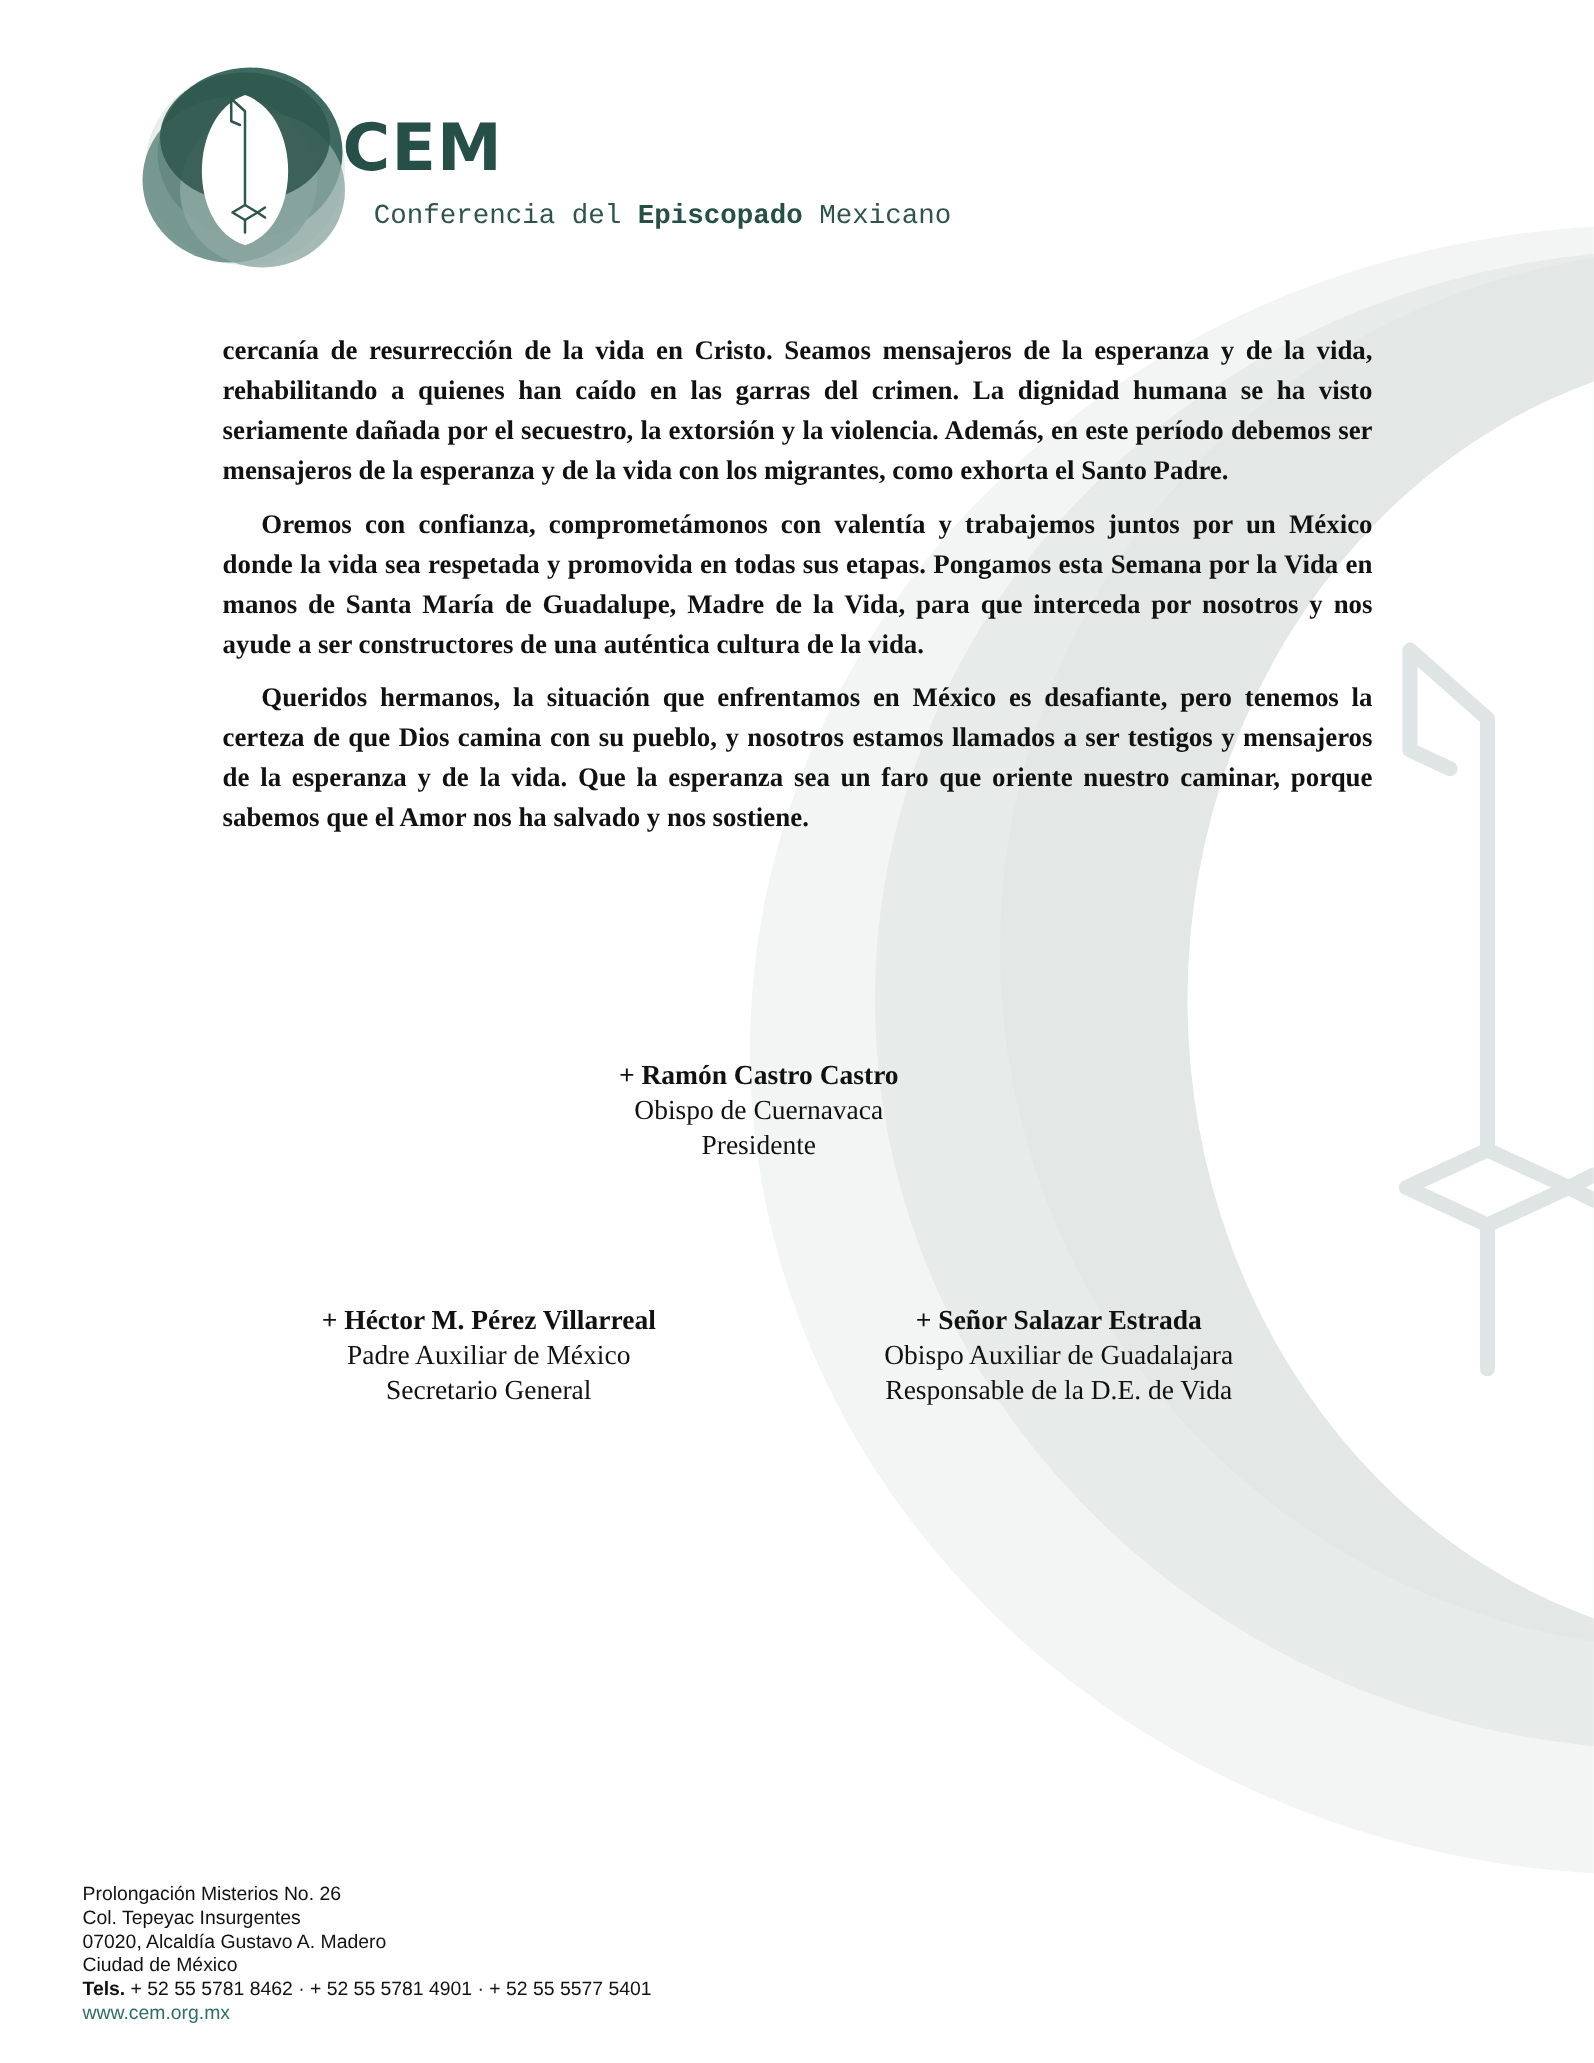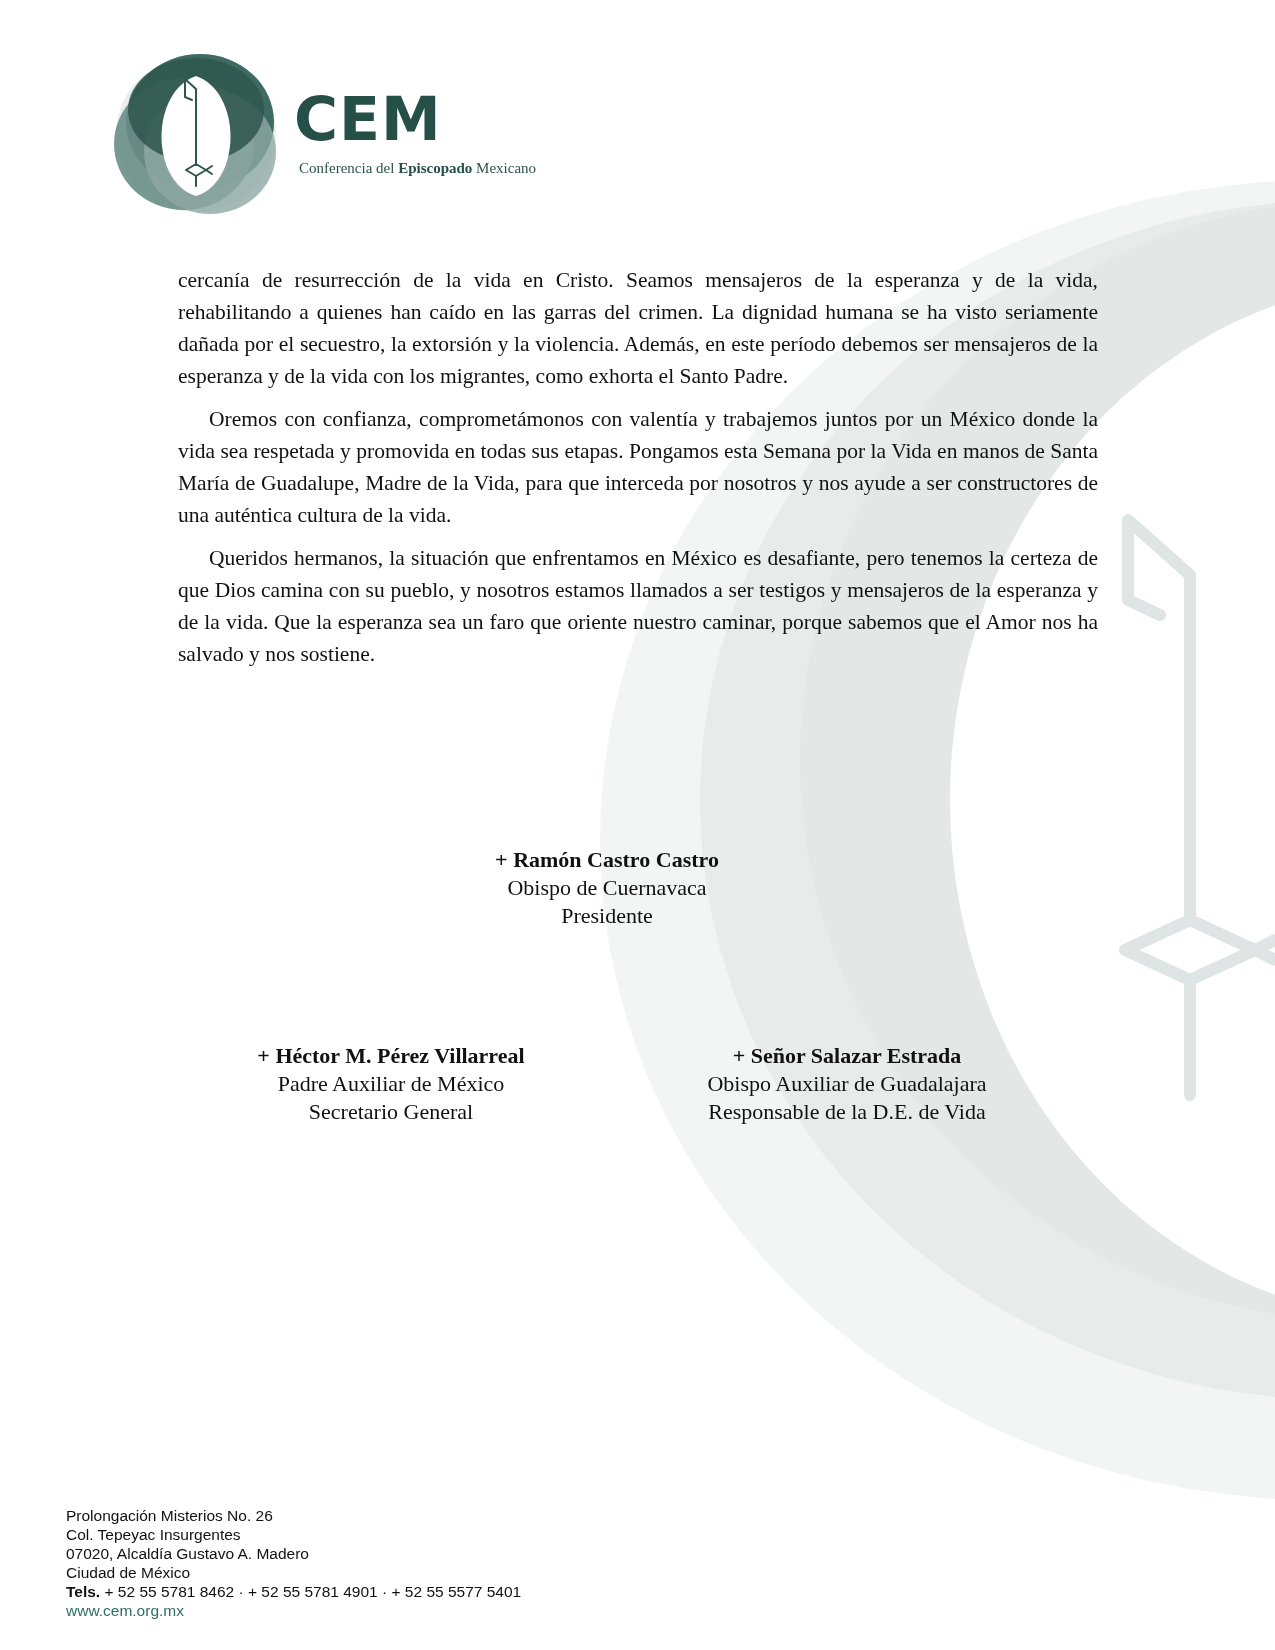--- a/index.html
+++ b/index.html
@@ -4,35 +4,35 @@
   <style>
     html, body { margin:0; padding:0; }
     body {
       width:1275px; height:1650px; position:relative; overflow:hidden;
       background:#ffffff; color:#111;
       font-family:"Liberation Serif", "DejaVu Serif", serif;
     }
     .watermark { position:absolute; left:0; top:0; width:1275px; height:1650px; z-index:0; }
     .logo { position:absolute; left:112px; top:52px; width:168px; height:165px; z-index:2; }
     .brand-title {
-      position:absolute; left:294px; top:74px; margin:0;
+      position:absolute; left:274px; top:74px; margin:0;
       font-family:"DejaVu Sans", "Liberation Sans", sans-serif; font-weight:700;
-      font-size:60px; line-height:90px; letter-spacing:1px; color:#264f47; z-index:2;
+      font-size:52px; line-height:90px; letter-spacing:1px; color:#264f47; z-index:2;
     }
     .brand-sub {
       position:absolute; left:299px; top:160px; margin:0;
-      font-family:Liberation Serif, serif;
-      font-size:15px; color:#2e544d; z-index:2; white-space:nowrap;
+      font-family:Liberation Mono, monospace;
+      font-size:22px; color:#2e544d; z-index:2; white-space:nowrap;
     }
     .brand-sub b { font-weight:700; color:#264f47; }
     .body-text {
       position:absolute; left:178px; top:264px; width:920px; z-index:2;
       font-size:21.5px; line-height:32px; text-align:justify;
     }
-    .body-text p { margin:0 0 11px 0; }
+    .body-text p { margin:0 0 11px 0;font-weight:bold; }
     .body-text p.indent { text-indent:31px; }
     .sig { position:absolute; text-align:center; z-index:2; font-size:22px; line-height:28px; }
     .sig .name { font-weight:700; }
     .sig-main { left:407px; width:400px; top:846px; }
     .sig-left { left:191px; width:400px; top:1042px; }
     .sig-right { left:647px; width:400px; top:1042px; }
     .footer {
       position:absolute; left:66px; top:1506px; z-index:2;
       font-family:"Liberation Sans", "DejaVu Sans", sans-serif;
       font-size:15.5px; line-height:19px; color:#111;

